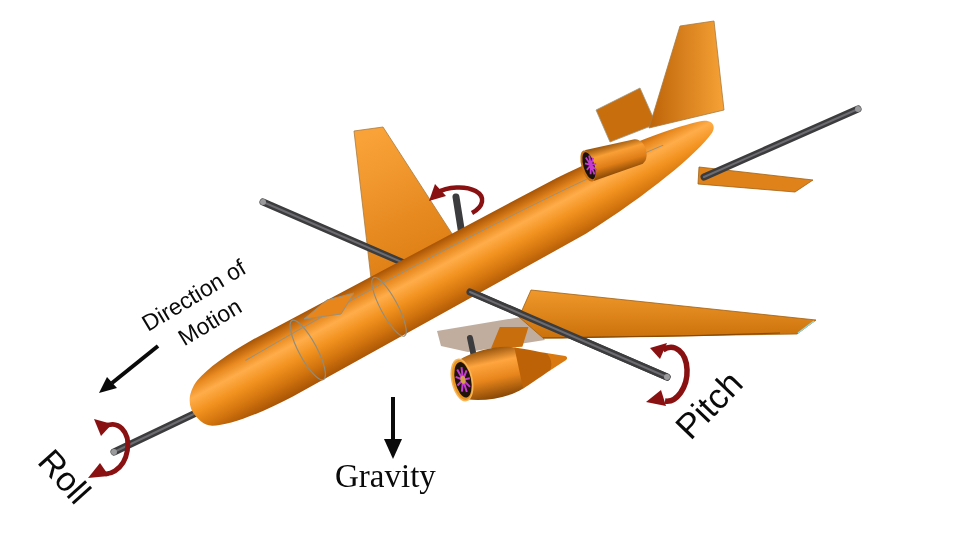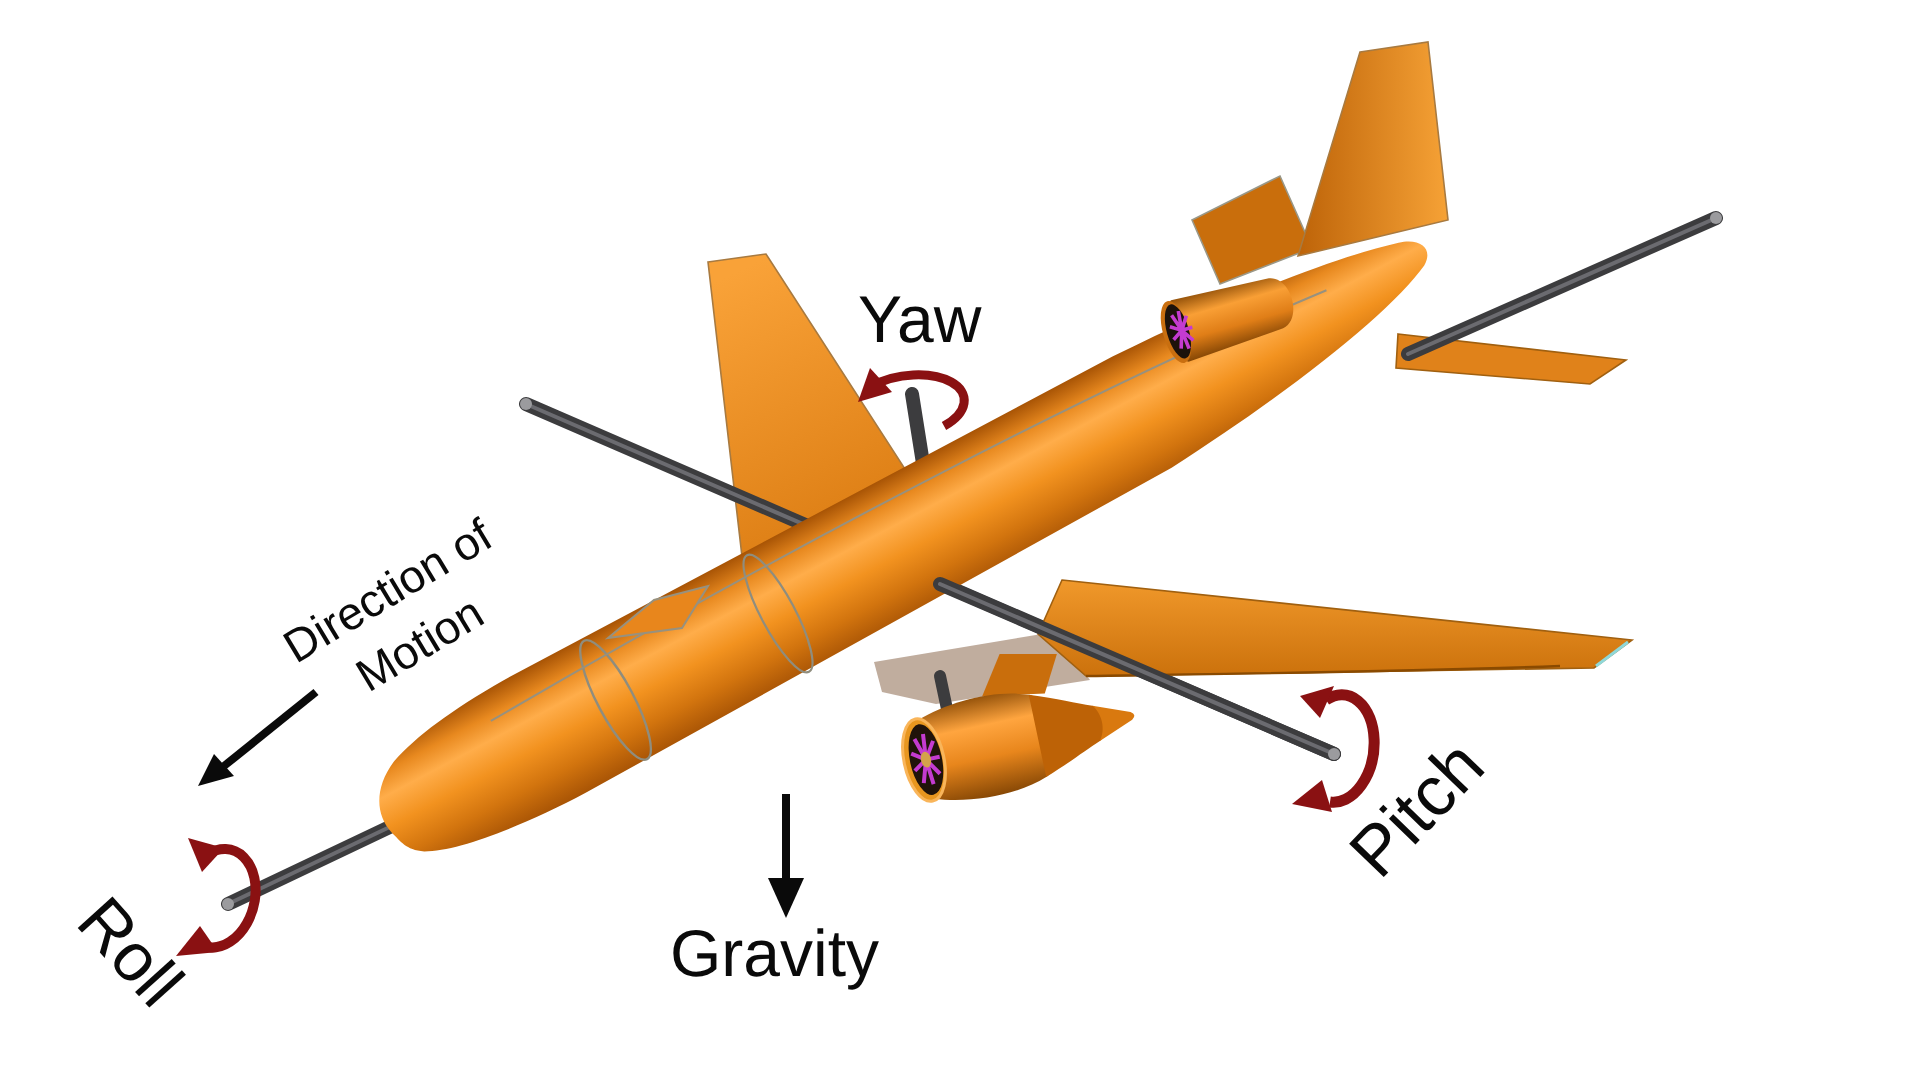--- a/index.html
+++ b/index.html
@@ -2,21 +2,21 @@
 <html style="--background: #FFFFFF; --text: #0A0A0A; --annotation-arrow-black: #0A0A0A; --rotation-arrow-red: #8A1112; --axis-rod-gray: #3C3C3E; --rod-cap-gray: #9B9B9E; --aircraft-orange: #EE8A1E; --aircraft-orange-light: #FFAD4A; --aircraft-orange-dark: #A85405; --engine-fan-magenta: #C43BD0; --wing-edge-teal: #8FD8D8;"><head>
 <meta charset="utf-8">
 <style>
   html,body{margin:0;padding:0;background:#fff;}
   .stage{position:relative;width:960px;height:540px;overflow:hidden;
          background:var(--background,#fff);
          font-family:"Liberation Sans", sans-serif;}
   .stage svg{position:absolute;left:0;top:0;}
   .lbl{position:absolute;color:var(--text,#0a0a0a);white-space:nowrap;}
   .lbl-yaw{left:429px;top:141px;font-size:33px;}
-  .lbl-gravity{left:335px;top:458px;font-size:33px;}
+  .lbl-gravity{left:335px;top:458px;font-size:33px;font-family:Liberation Serif, serif;}
   .lbl-roll{left:19px;top:457px;width:90px;height:40px;text-align:center;
             font-size:34px;transform:rotate(48deg);transform-origin:center;}
   .lbl-pitch{left:654px;top:385px;width:110px;height:40px;text-align:center;
              font-size:35px;transform:rotate(-46deg);transform-origin:center;}
   .lbl-dom{left:92px;top:278px;width:220px;height:62px;text-align:center;
            font-size:23px;line-height:31px;transform:rotate(-31deg);
            transform-origin:center;white-space:normal;}
 </style>
 </head>
 <body>
@@ -142,21 +142,20 @@
   </g>
 
   <g style="stroke:var(--annotation-arrow-black,#0A0A0A);fill:var(--annotation-arrow-black,#0A0A0A)">
     <line x1="158" y1="346" x2="112" y2="383" stroke-width="4"></line>
     <polygon points="99,393 107,377 117,388" stroke="none"></polygon>
     <line x1="393" y1="397" x2="393" y2="440" stroke-width="4"></line>
     <polygon points="393,459 384,439 402,439" stroke="none"></polygon>
   </g>
 </svg>
 
-<div class="lbl lbl-yaw">Yaw</div>
 <div class="lbl lbl-roll">Roll</div>
 <div class="lbl lbl-pitch">Pitch</div>
 <div class="lbl lbl-gravity">Gravity</div>
 <div class="lbl lbl-dom">
   <span>Direction of</span><br>
   <span>Motion</span>
 </div>
 
 </div>
 

